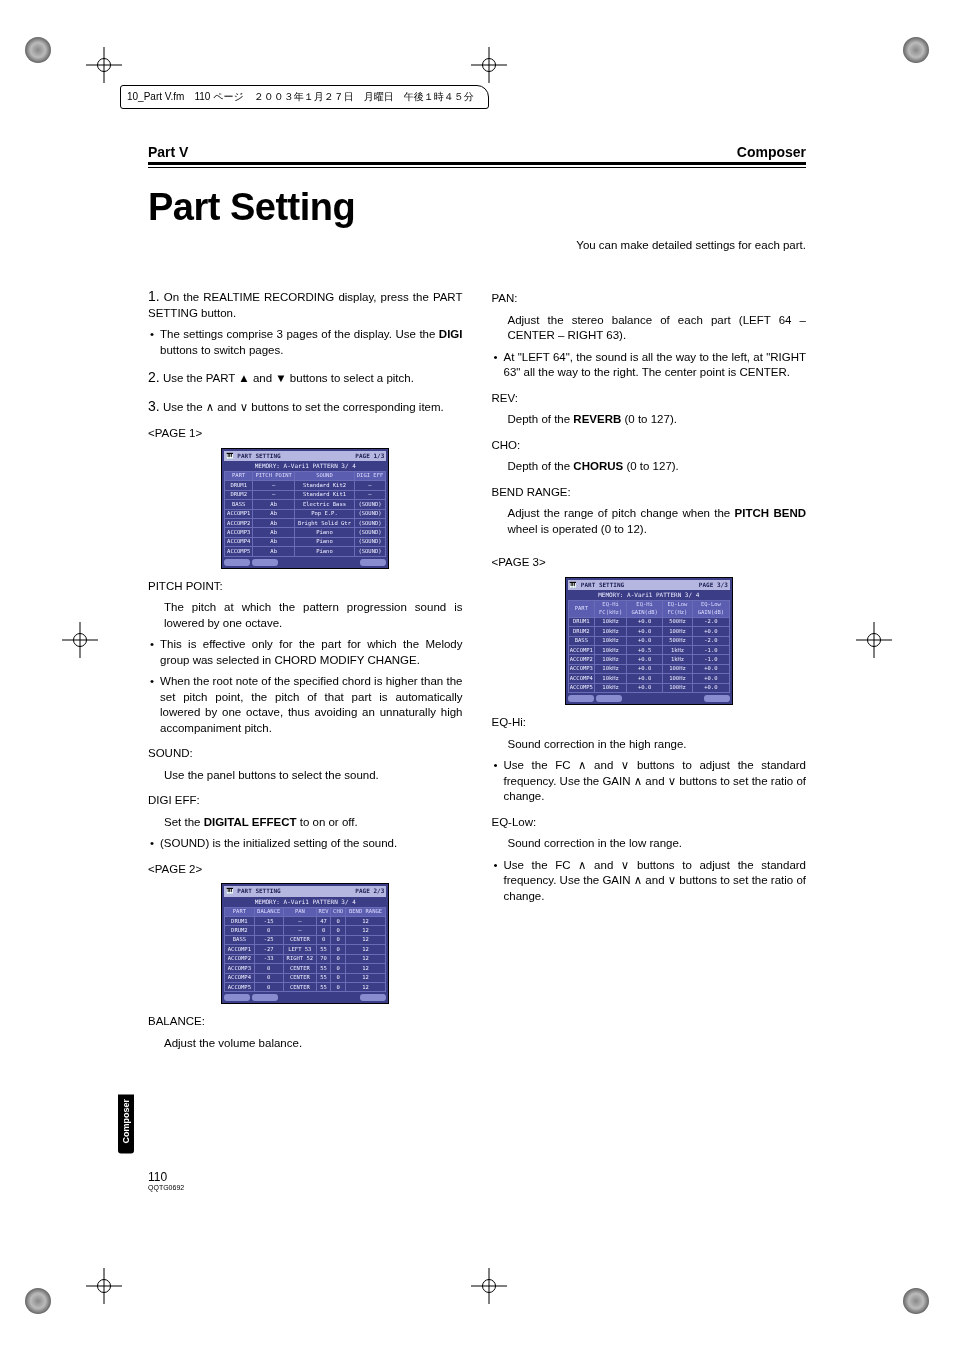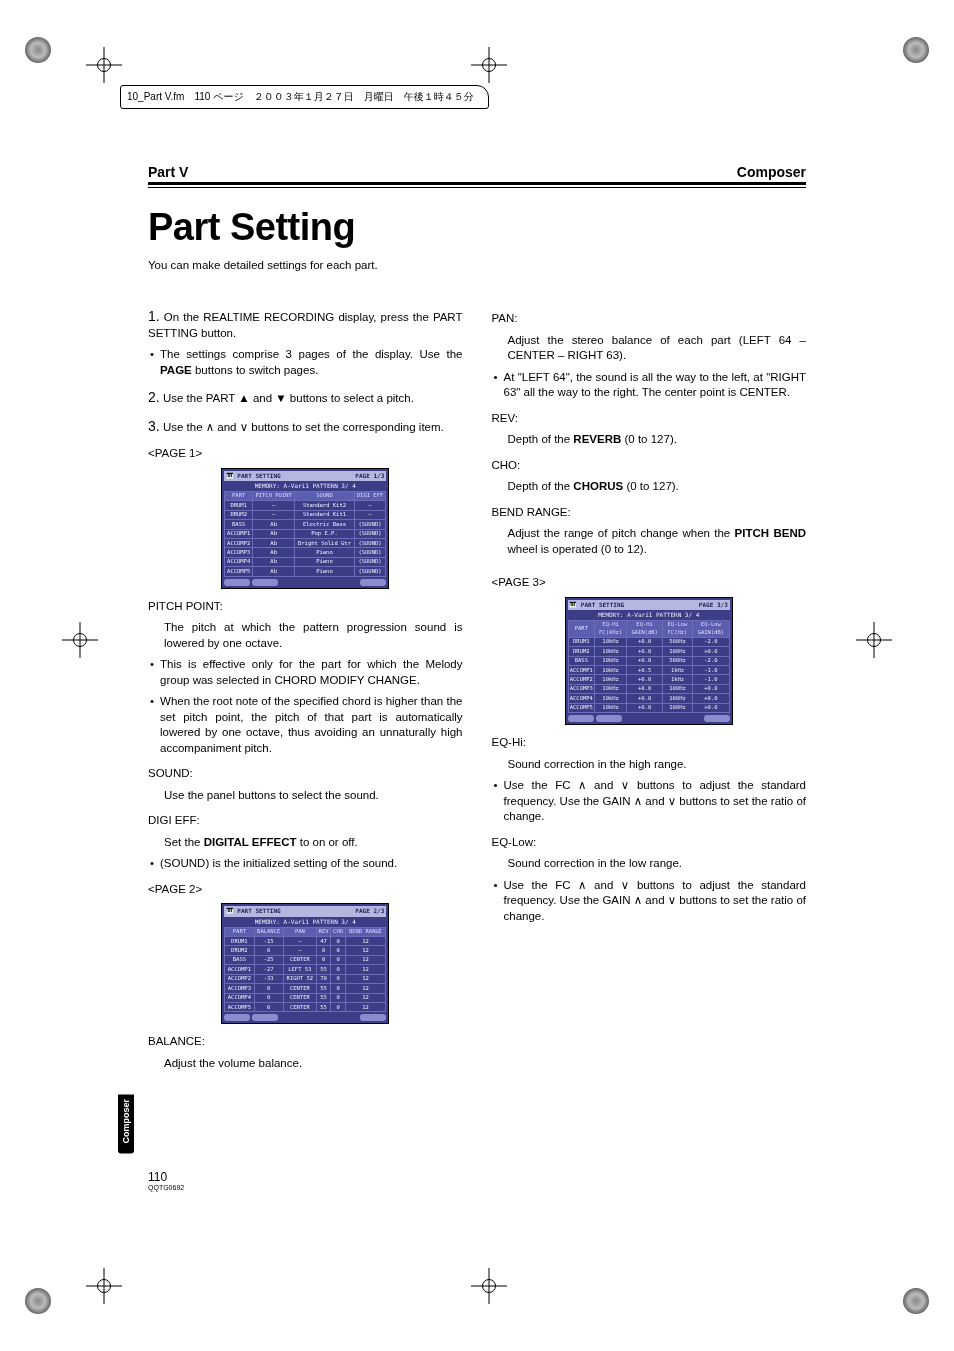--- a/index.html
+++ b/index.html
@@ -13,26 +13,26 @@
     .crop-bl { bottom: -13px; left: 25px; }
     .crop-br { bottom: -13px; right: 25px; }
     .crop-target { position: absolute; width: 24px; height: 24px; left: 50%; top: 50%; transform: translate(-50%,-50%); }
     .crop-target::before, .crop-target::after { content:""; position:absolute; background:#000; }
     .crop-target::before { left:50%; top:-6px; bottom:-6px; width:1px; transform:translateX(-0.5px);}
     .crop-target::after { top:50%; left:-6px; right:-6px; height:1px; transform:translateY(-0.5px);}
     .target-circle { position:absolute; border:1px solid #000; border-radius:50%; width:14px; height:14px; left:50%; top:50%; transform:translate(-50%,-50%);}
     .target-left { left: 92px; top: 50%; transform: translateY(-50%); position:absolute;}
     .target-right { right: 92px; top: 50%; transform: translateY(-50%); position:absolute;}
     .header-file { position: absolute; top: 85px; left: 120px; font-size: 10px; border: 0.5px solid #000; padding: 4px 14px 4px 6px; border-radius: 3px 12px 3px 3px;}
-    .page { position: absolute; left: 148px; top: 164px; width: 658px; }
+    .page { position: absolute; left: 148px; top: 144px; width: 658px; }
     .running-head { display:flex; justify-content: space-between; font-weight: bold; font-size: 14px; margin-bottom: 2px;}
     .rule-thick { border-top: 3px solid #000; margin-bottom: 2px;}
     .rule-thin { border-top: 0.6px solid #000; margin-bottom: 18px;}
     .chapter-title { font-size: 38px; font-weight: 700; letter-spacing: -0.5px; margin-bottom: 10px;}
-    .intro { font-size: 11.5px; margin-bottom: 14px;}
+    .intro { font-size: 11.5px; margin-bottom: 14px; text-align: right;}
     .columns { display:flex; gap: 29px; margin-top: 36px;}
     .col { width: 50%; font-size: 11.5px; line-height: 1.35; text-align: justify;}
     .col p { margin-bottom: 6px; }
     .step-num { font-size: 14px; }
     .indent { padding-left: 16px; }
     .bullet { display:flex; }
     .bullet::before { content:"•"; margin-right: 6px; margin-left:2px;}
     .section-label { margin-top: 4px; margin-bottom: 2px;}
     .screenshots { display:flex; justify-content:center; margin: 6px 0 10px;}
     .lcd { width: 168px; background:#3b3d87; color:#eef; font-family: monospace; font-size:6px; padding:2px; border:1px solid #000;}
@@ -83,21 +83,21 @@
   <div class="rule-thin"></div>
 
   <h1 class="chapter-title">Part Setting</h1>
   <p class="intro">You can make detailed settings for each part.</p>
 
   <div class="columns">
 
     <div class="col">
       <p><span class="step-num">1.</span> <span>On the REALTIME RECORDING display, press the PART SETTING button.</span></p>
       <p class="bullet">
-          <span><span>The settings comprise 3 pages of the display. Use the <b>PAGE</b> buttons to switch pages.</span></span>
+          <span><span>The settings comprise 3 pages of the display. Use the <b>DIGI</b> buttons to switch pages.</span></span>
         </p>
       <p style="margin-top:10px;"><span class="step-num">2.</span> <span>Use the PART ▲ and ▼ buttons to select a pitch.</span></p>
       <p style="margin-top:10px;"><span class="step-num">3.</span> <span>Use the ∧ and ∨ buttons to set the corresponding item.</span></p>
 
       <p class="section-label" style="margin-top:10px;">&lt;PAGE 1&gt;</p>
       <div class="screenshots">
           <div class="lcd" id="lcd1">
             <div class="lcd-title">
               <span>🎹 PART SETTING</span>
               <span>PAGE 1/3</span>

